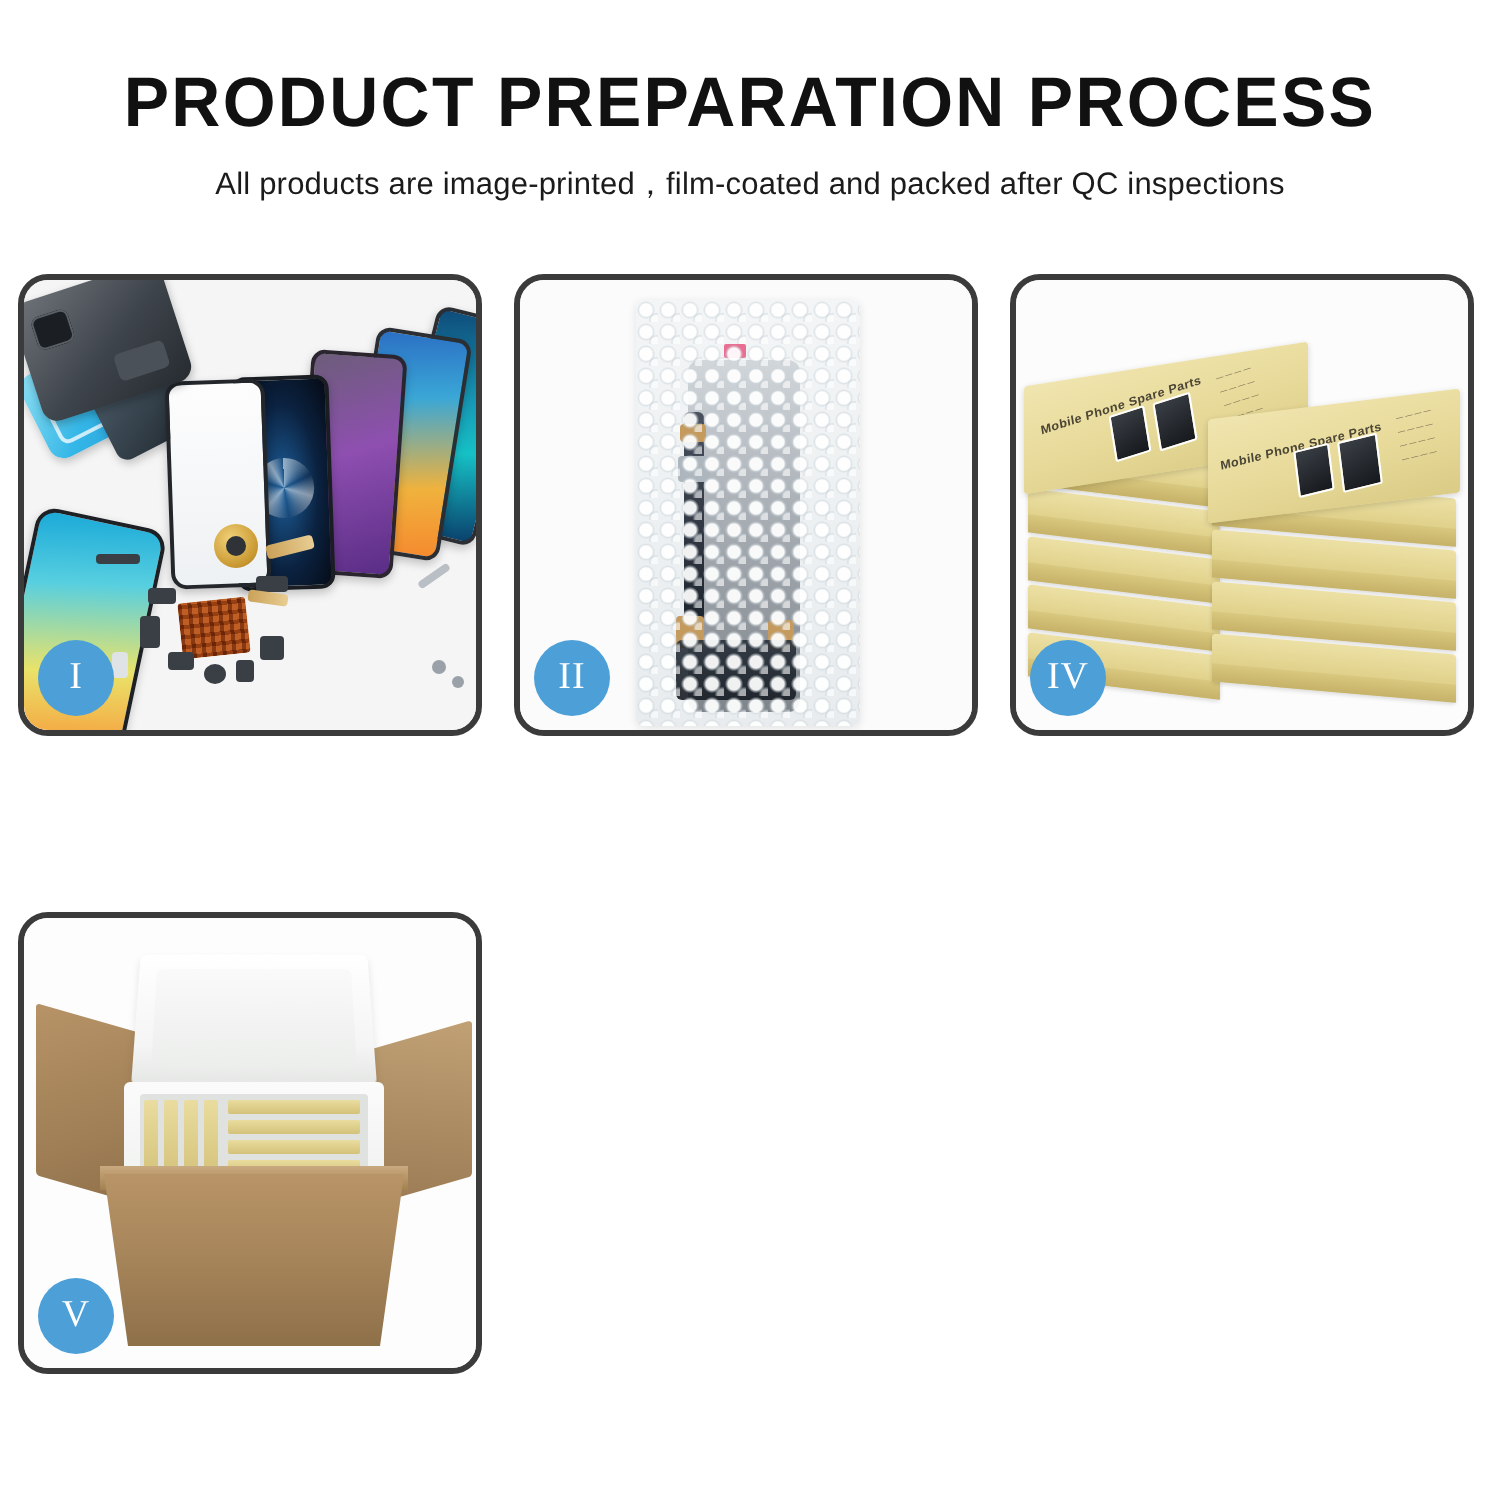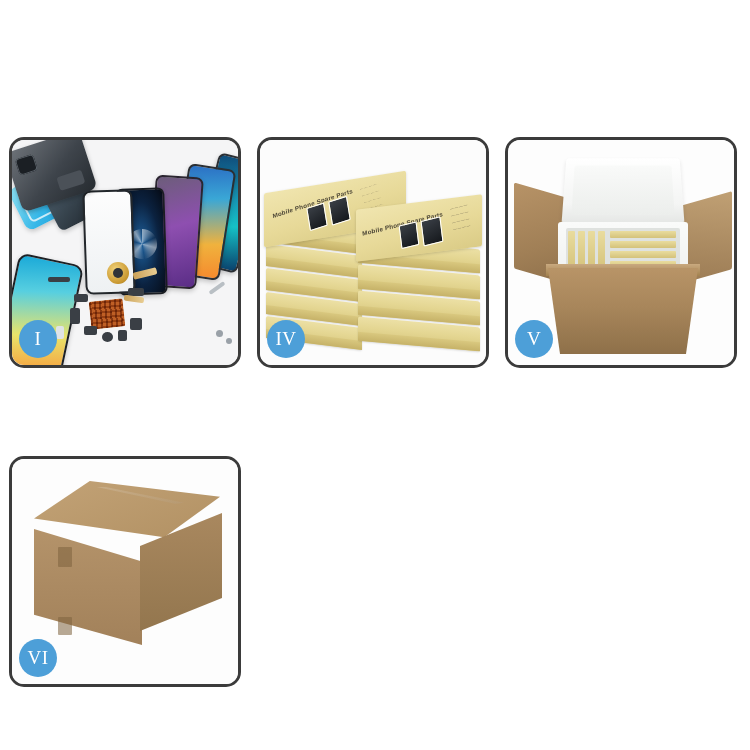--- a/index.html
+++ b/index.html
@@ -382,20 +382,24 @@
   }
   .c6-tape{
     position:absolute; background: rgba(125,98,62,0.55); border-radius:1px;
   }
 </style>
 </head>
 <body>
 
 <div class="page">
 
+  <div class="header">
+    <div class="title">PRODUCT PREPARATION PROCESS</div>
+    <div class="subtitle">All products are image-printed，film-coated and packed after QC inspections</div>
+  </div>
 
   <div class="grid">
 
     <div class="panel">
       <div class="panel-scene">
         <div class="p1-bg"></div>
         <div class="phone ph-a"></div>
         <div class="phone ph-a2"></div>
         <div class="phone ph-f"></div>
         <div class="phone ph-e"></div>
@@ -419,20 +423,38 @@
         <div class="flex-cable" style="left:121px; top:130px; width:24px; height:7px; transform:rotate(-14deg);"></div>
         <div class="flex-cable" style="left:112px; top:156px; width:20px; height:6px; transform:rotate(8deg);"></div>
         <div class="part" style="left:44px; top:186px; width:8px; height:13px; background:#dfe3e6;"></div>
         <div class="part" style="left:196px; top:146px; width:18px; height:4px; background:#b9bfc4; transform:rotate(-35deg);"></div>
         <div class="part" style="left:204px; top:190px; width:7px; height:7px; background:#9aa1a8; border-radius:50%;"></div>
         <div class="part" style="left:214px; top:198px; width:6px; height:6px; background:#9aa1a8; border-radius:50%;"></div>
       </div>
       <div class="badge">I</div>
     </div>
 
+    <div class="panel">
+      <div class="panel-scene">
+        <div class="p2-bg"></div>
+        <div class="bag">
+          <div class="inner-lcd"></div>
+          <div class="lcd-flex"></div>
+          <div class="lcd-chip"></div>
+          <div class="lcd-tan" style="left:22px; top:62px; width:13px; height:9px;"></div>
+          <div class="lcd-tan" style="left:20px; top:158px; width:14px; height:16px;"></div>
+          <div class="lcd-tan" style="left:66px; top:160px; width:13px; height:15px;"></div>
+          <div class="part" style="position:absolute; left:20px; top:170px; width:60px; height:30px; background:linear-gradient(180deg,#2a323c,#171c23); border-radius:3px; opacity:.9;"></div>
+          <div class="pink-label"></div>
+          <div class="bubbles"></div>
+          <div class="bubbles2"></div>
+        </div>
+      </div>
+      <div class="badge">II</div>
+    </div>
 
 
     <div class="panel">
       <div class="panel-scene">
         <div class="p4-bg"></div>
         <div class="stack">
 
           <div class="sbox" style="left:6px; top:86px; width:96px; height:22px; transform:skewY(7deg);">
               <div class="side"></div>
             </div>
@@ -502,27 +524,15 @@
           <div class="ybar" style="left:44px; top:13px; width:66px; height:7px;"></div>
           <div class="ybar" style="left:44px; top:23px; width:66px; height:7px;"></div>
           <div class="ybar" style="left:44px; top:33px; width:66px; height:7px;"></div>
         </div>
         <div class="cartonRim"></div>
         <div class="cartonBody"></div>
       </div>
       <div class="badge">V</div>
     </div>
 
-    <div class="panel">
-      <div class="panel-scene">
-        <div class="p6-bg"></div>
-        <div class="c6-top"></div>
-        <div class="c6-front"></div>
-        <div class="c6-side"></div>
-        <div class="c6-seam"></div>
-        <div class="c6-tape" style="left:46px; top:88px; width:14px; height:20px;"></div>
-        <div class="c6-tape" style="left:46px; top:158px; width:14px; height:18px;"></div>
-      </div>
-      <div class="badge">VI</div>
-    </div>
 
   </div>
 </div>
 
 </body></html>

